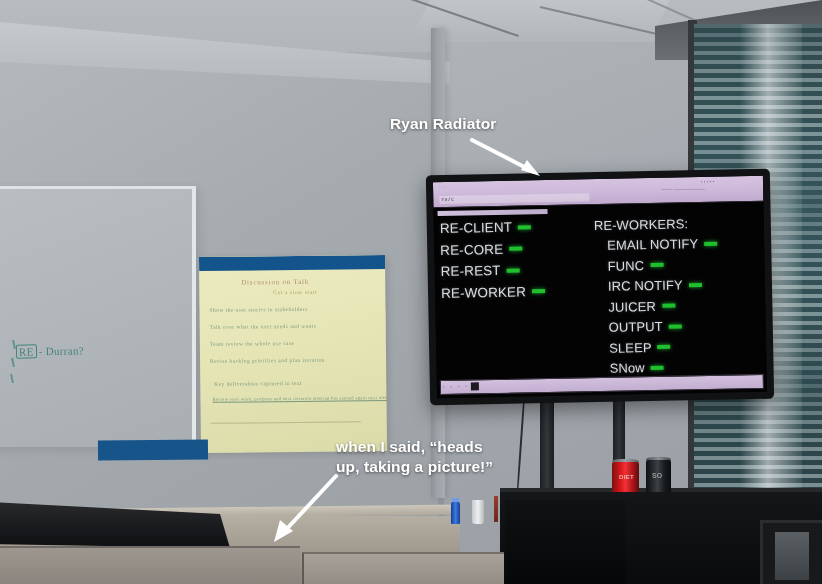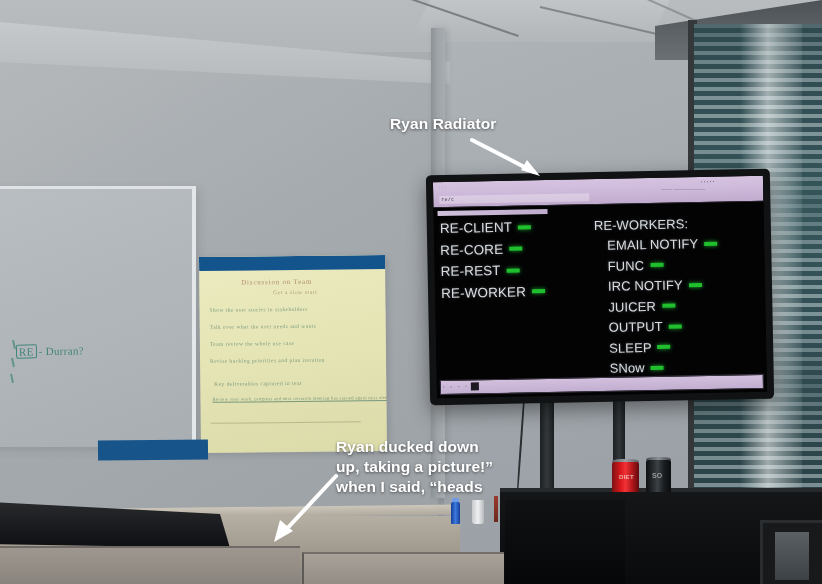--- a/index.html
+++ b/index.html
@@ -406,21 +406,21 @@
   <div class="whiteboard"></div>
   <div class="wb-tick" style="left:13px;top:340px;"></div>
   <div class="wb-tick" style="left:12px;top:358px;"></div>
   <div class="wb-tick" style="left:11px;top:374px;"></div>
   <div class="wb-scribble">
     <span class="wb-box">RE</span><span>- Durran?</span>
   </div>
 
   <div class="poster">
     <div class="poster-band-top"></div>
-    <div class="hw hw-r" style="left:42px;top:22px;font-size:7px;letter-spacing:.8px;">Discussion on Team</div>
+    <div class="hw hw-r" style="left:42px;top:22px;font-size:7px;letter-spacing:.8px;">Discussion on Talk</div>
     <div class="hw" style="left:74px;top:33px;font-size:5.5px;letter-spacing:.6px;">Get a slow start</div>
 
     <div class="hw hw-g" style="left:10px;top:50px;font-size:5.4px;letter-spacing:.5px;">Show the user stories to stakeholders</div>
     <div class="hw hw-g" style="left:10px;top:67px;font-size:5.4px;letter-spacing:.5px;">Talk over what the user needs and wants</div>
     <div class="hw hw-g" style="left:10px;top:84px;font-size:5.4px;letter-spacing:.5px;">Team review the whole use case</div>
     <div class="hw hw-g" style="left:10px;top:101px;font-size:5.4px;letter-spacing:.5px;">Revise backlog priorities and plan iteration</div>
     <div class="hw hw-g" style="left:14px;top:124px;font-size:5.4px;letter-spacing:.5px;">Key deliverables captured in text</div>
     <div class="hw hw-g" style="left:12px;top:140px;font-size:4.6px;letter-spacing:.3px;text-decoration:underline;">Review your work, progress and next iteration meeting has started again next week</div>
     <div class="poster-rule" style="top:166px;"></div>
   </div>
@@ -533,22 +533,21 @@
   <div class="partition-panel"></div>
   <div class="partition-panel2"></div>
 
   <div class="annot" id="annot-radiator">Ryan Radiator</div>
   <svg class="arrow-svg" style="left:468px;top:136px;width:90px;height:48px;">
     <line x1="4" y1="4" x2="66" y2="36" stroke="#ffffff" stroke-width="4" stroke-linecap="round"></line>
     <polygon points="72,40 53,34 59,24" fill="#ffffff"></polygon>
   </svg>
 
   <div class="annot" id="annot-ryan">
-    <div>Ryan ducked down</div>
+    <div>when I said, “heads</div>
     <div>up, taking a picture!”</div>
-    <div>when I said, “heads</div>
   </div>
   <svg class="arrow-svg" style="left:262px;top:472px;width:84px;height:80px;">
     <line x1="74" y1="4" x2="20" y2="62" stroke="#ffffff" stroke-width="4" stroke-linecap="round"></line>
     <polygon points="12,70 18,48 31,59" fill="#ffffff"></polygon>
   </svg>
 
 </div>
 
 </body></html>

